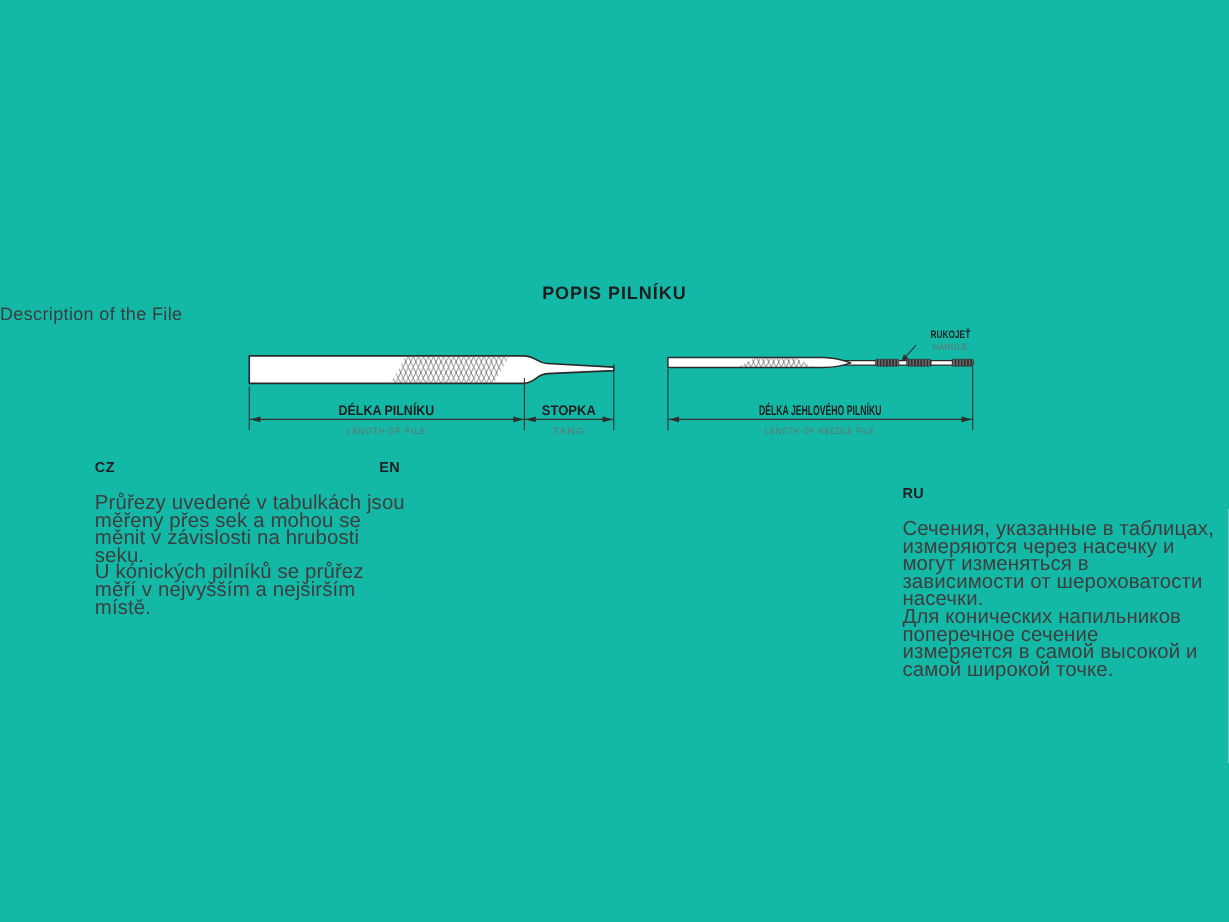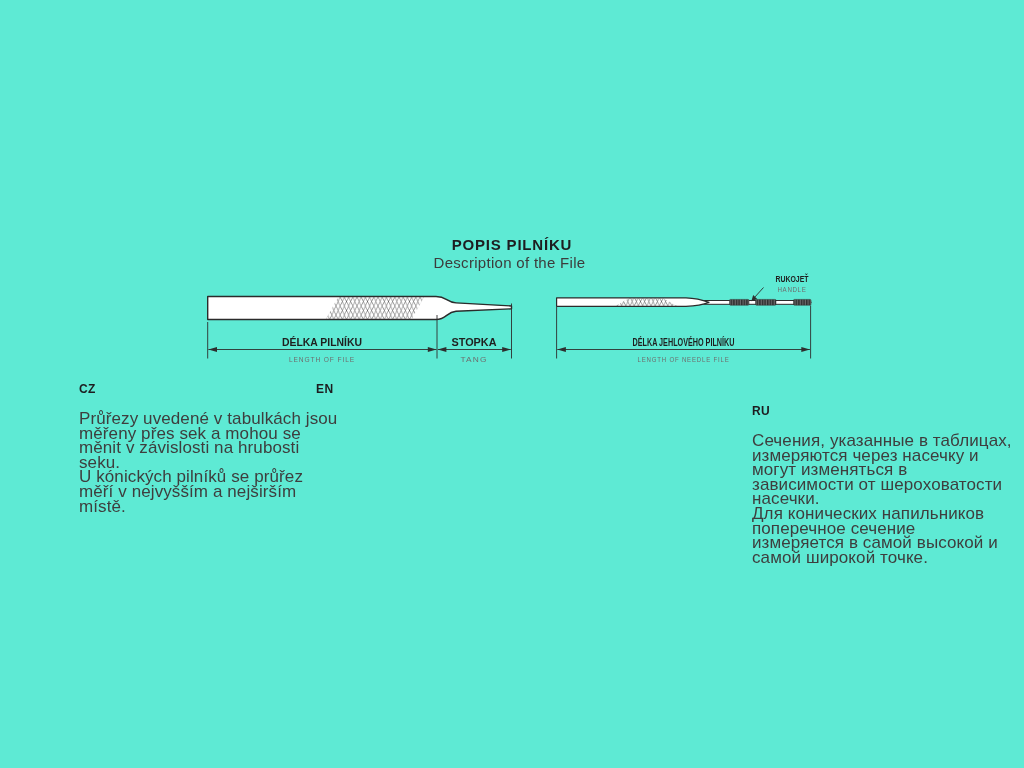--- a/index.html
+++ b/index.html
@@ -1,27 +1,27 @@
 <!DOCTYPE html>
 <html><head>
 <meta charset="utf-8">
 <style>
   * { margin:0; padding:0; box-sizing:border-box; }
   html,body { width:1024px; height:768px; background:#ffffff; overflow:hidden; }
   body { font-family:"Liberation Sans", sans-serif; position:relative; }
-  .page { position:absolute; inset:0; background:#5eead4; }
+  .page { position:absolute; inset:0; background:#14b8a6; }
 
   .title {
     position:absolute; left:0; top:236px; width:1024px;
     text-align:center; font-size:15px; font-weight:bold;
     letter-spacing:0.8px; color:#1d1d20;
   }
   .subtitle {
-    position:absolute; left:12px; top:254px; width:995px;
-    text-align:center; font-size:15px; color:#3c3c3c; letter-spacing:0.3px;
+    position:absolute; left:0; top:254px; width:995px;
+    text-align:left; font-size:15px; color:#3c3c3c; letter-spacing:0.3px;
   }
 
   .diagram { position:absolute; left:190px; top:265px; }
 
   .col { position:absolute; top:382px; width:218px; }
   .col-cz { left:79px; }
   .col-en { left:304px;margin-left:12px; }
   .col-de { left:528px; }
   .col-ru { left:752px;margin-top:22px; }
   .col-code {

